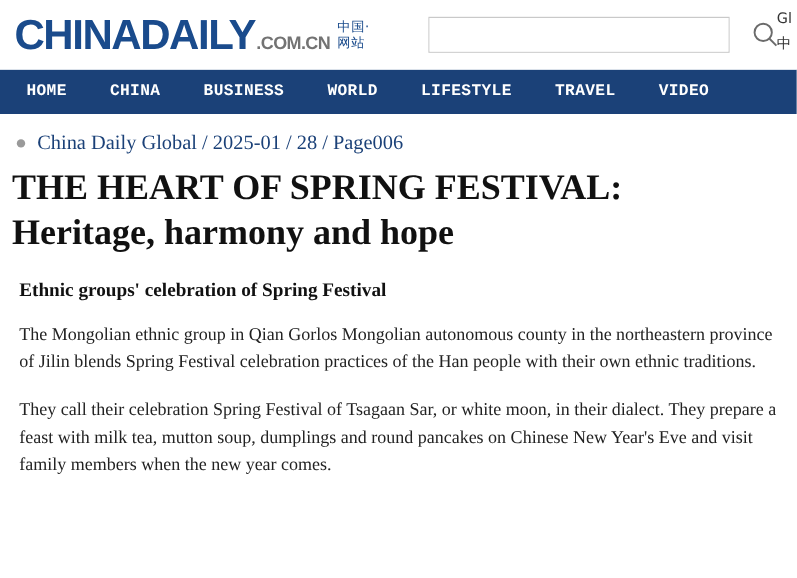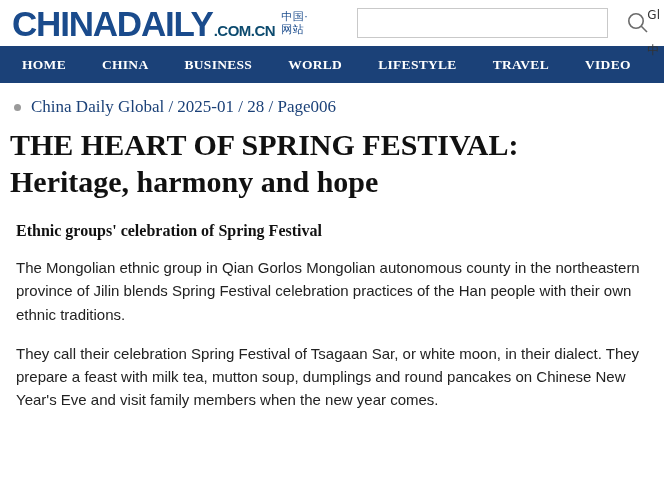--- a/index.html
+++ b/index.html
@@ -9,21 +9,21 @@
     width: 664px;
     height: 482px;
     overflow: hidden;
     background: #ffffff;
     font-family: "Liberation Sans", sans-serif;
   }
 
   
   .header {
     position: relative;
-    height: 46px;
+    height: 58px;
     background: #ffffff;
     display: flex;
     align-items: center;
     padding: 0 10px;
   }
   .logo-wrap {
     display: flex;
     align-items: flex-end;
     margin-left: 2px;
   }
@@ -33,21 +33,21 @@
     font-size: 35px;
     letter-spacing: -1.2px;
     line-height: 1;
     color: #1a4b8c;
   }
   .logo-china { color: #1a4b8c; }
   .logo-daily { color: #1a4b8c; }
   .logo-com {
     font-weight: bold;
     font-size: 15px;
-    color: #0c4a6e;
+    color: #737373;
     letter-spacing: -0.5px;
     margin-left: 1px;
     padding-bottom: 2px;
   }
   .logo-cn-badge {
     display: flex;
     flex-direction: column;
     justify-content: flex-end;
     margin-left: 6px;
     padding-bottom: 4px;
@@ -87,21 +87,21 @@
     align-items: center;
     justify-content: center;
     padding: 0;
   }
   .right-links {
     position: absolute;
     right: 4px;
     top: 8px;
     display: flex;
     flex-direction: column;
-    gap: 20px;
+    gap: 6px;
     font-size: 12px;
     color: #333;
   }
   .right-links a {
     color: #333;
     text-decoration: none;
     font-family: "DejaVu Sans", sans-serif;
     font-size: 12px;
   }
 
@@ -115,21 +115,21 @@
     overflow: hidden;
   }
   .nav-item {
     color: #ffffff;
     font-size: 13.5px;
     font-weight: bold;
     letter-spacing: 0.3px;
     padding: 0 18px;
     white-space: nowrap;
     cursor: pointer;
-    font-family: Liberation Serif, serif;
+    font-family: Liberation Mono, monospace;
   }
   .nav-item:first-child { padding-left: 0; }
 
   
   .breadcrumb {
     display: flex;
     align-items: center;
     padding: 14px 0 0 14px;
     font-family: "Liberation Serif", serif;
   }
@@ -160,21 +160,21 @@
 
   
   .subhead {
     font-family: "Liberation Serif", serif;
     font-weight: bold;
     font-size: 16px;
     color: #111;
     margin: 22px 0 0 16px;
   }
   .para {
-    font-family: Liberation Sans, sans-serif;
+    font-family: Liberation Serif, serif;
     font-size: 15px;
     color: #222;
     line-height: 1.55;
     margin: 16px 16px 0 16px;
   }
 </style>
 </head>
 <body>
 
 <div class="header">

